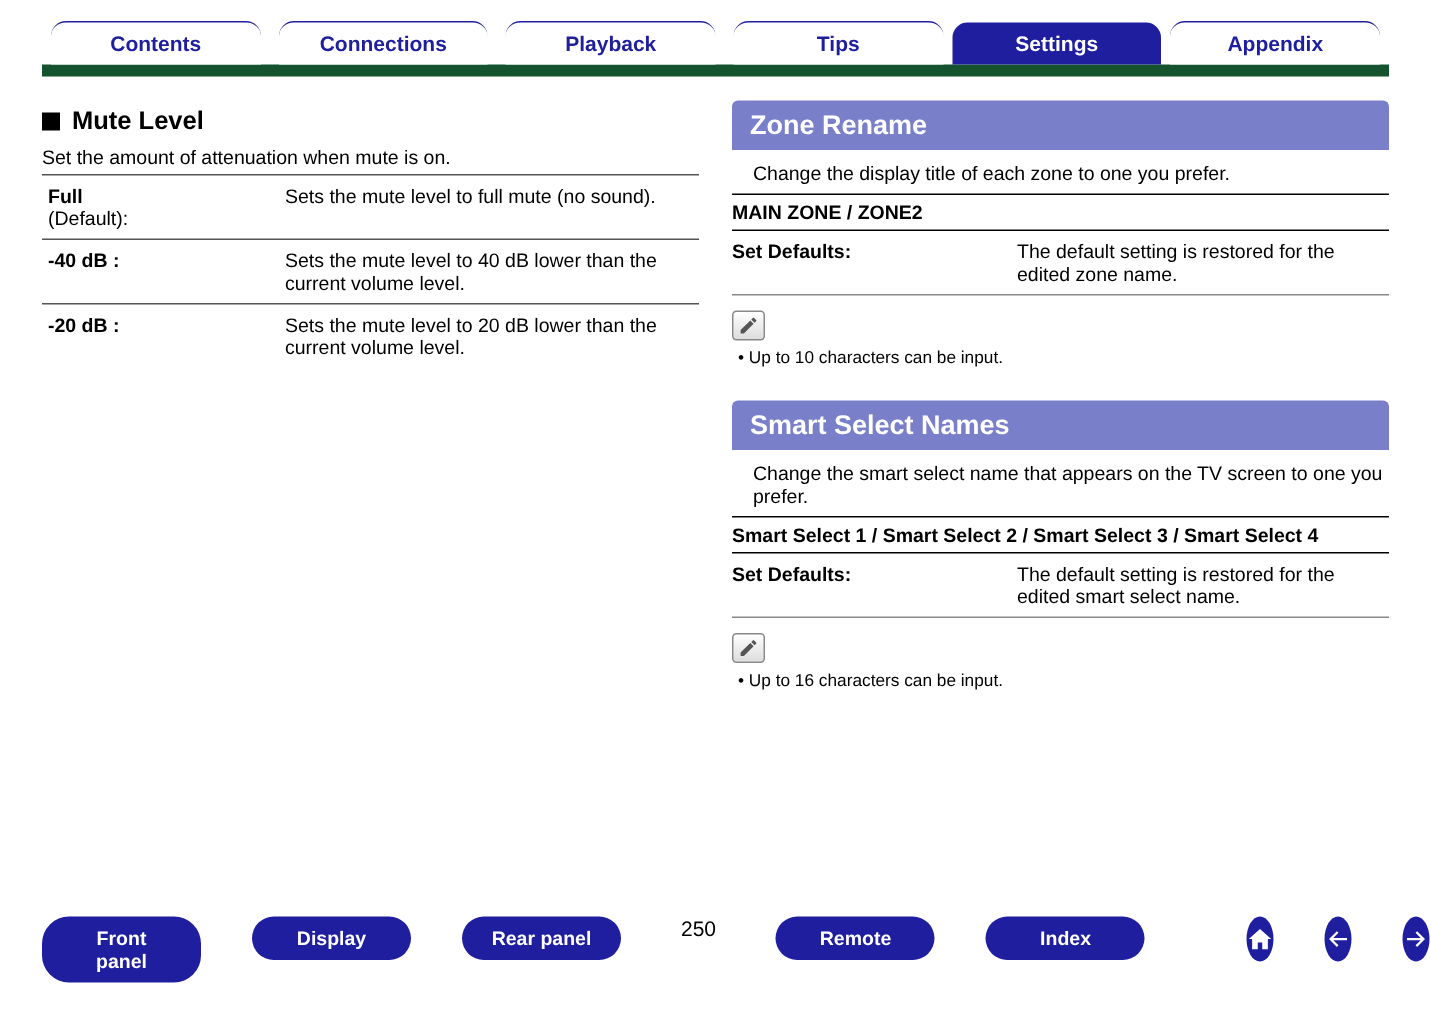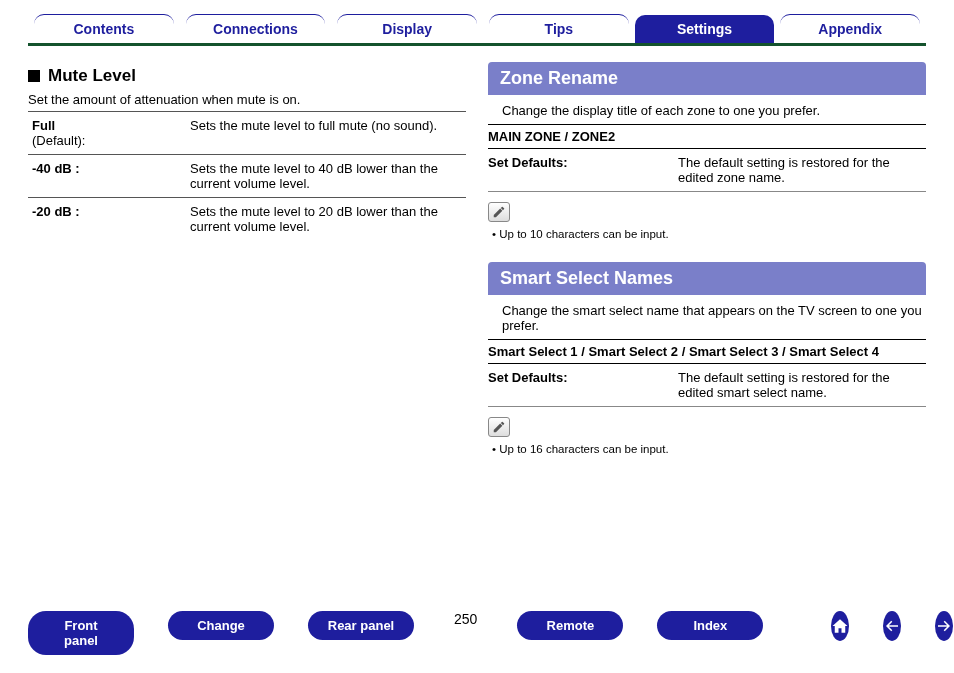--- a/index.html
+++ b/index.html
@@ -1,18 +1,18 @@
 <!DOCTYPE html>
 <html><head>
 <meta charset="utf-8">
 <style>
 html,body{margin:0;padding:0;font-family:Arial,Helvetica,sans-serif;font-size:14px;color:#000;background:#fff}
 .page{width:954px;height:673px;position:relative;box-sizing:border-box;padding:10px 28px 0 28px}
 
-.tabs{display:flex;border-bottom:3px solid #14532d;height:33px;align-items:flex-end}
+.tabs{display:flex;border-bottom:8px solid #14532d;height:33px;align-items:flex-end}
 .tab{flex:1;text-align:center;font-weight:bold;font-size:14px;color:#1e1e9e;position:relative;padding:6px 0;cursor:pointer}
 .tab.active{background:#1e1e9e;color:#fff;border-top-left-radius:10px;border-top-right-radius:10px}
 .tab::before,.tab::after{content:"";position:absolute;top:0;bottom:0;width:20px}
 .tab:not(.active){border-top:1px solid #1e1e9e;margin:0 6px;border-top-left-radius:10px;border-top-right-radius:10px;background:#fff}
 
 .content{display:flex;gap:22px;margin-top:16px;height:530px}
 .col{flex:1;min-width:0}
 
 .h-mute{display:flex;align-items:center;gap:8px;font-weight:bold;font-size:17px;margin:4px 0 6px 0}
 .h-mute .sq{width:12px;height:12px;background:#000}
@@ -42,21 +42,21 @@
 .circ{width:30px;height:30px;border-radius:50%;background:#1e1e9e;display:flex;align-items:center;justify-content:center;cursor:pointer}
 .circ svg{width:18px;height:18px;fill:#fff}
 </style>
 </head>
 <body>
 <div class="page">
 
 <div class="tabs">
   <div class="tab">Contents</div>
   <div class="tab">Connections</div>
-  <div class="tab">Display</div>
+  <div class="tab">Playback</div>
   <div class="tab">Tips</div>
   <div class="tab active">Settings</div>
   <div class="tab">Appendix</div>
 </div>
 
 <div class="content">
 
   <div class="col">
     <div class="h-mute">
       <span class="sq"></span>
@@ -109,21 +109,21 @@
       <svg viewBox="0 0 24 24">
             <path d="M3 17.25V21h3.75L17.81 9.94l-3.75-3.75L3 17.25zM20.71 7.04a1 1 0 0 0 0-1.41l-2.34-2.34a1 1 0 0 0-1.41 0l-1.83 1.83 3.75 3.75 1.83-1.83z" fill="#555"></path>
           </svg>
     </div>
     <p class="note-txt">Up to 16 characters can be input.</p>
   </div>
 </div>
 
 <div class="footer">
   <div class="pill">Front panel</div>
-  <div class="pill">Change</div>
+  <div class="pill">Display</div>
   <div class="pill">Rear panel</div>
   <div class="pgnum">250</div>
   <div class="pill">Remote</div>
   <div class="pill">Index</div>
   <div class="spacer"></div>
   <div class="circ">
     <svg viewBox="0 0 24 24">
           <path d="M12 3l10 9h-3v9h-5v-6H10v6H5v-9H2z"></path>
         </svg>
   </div>

